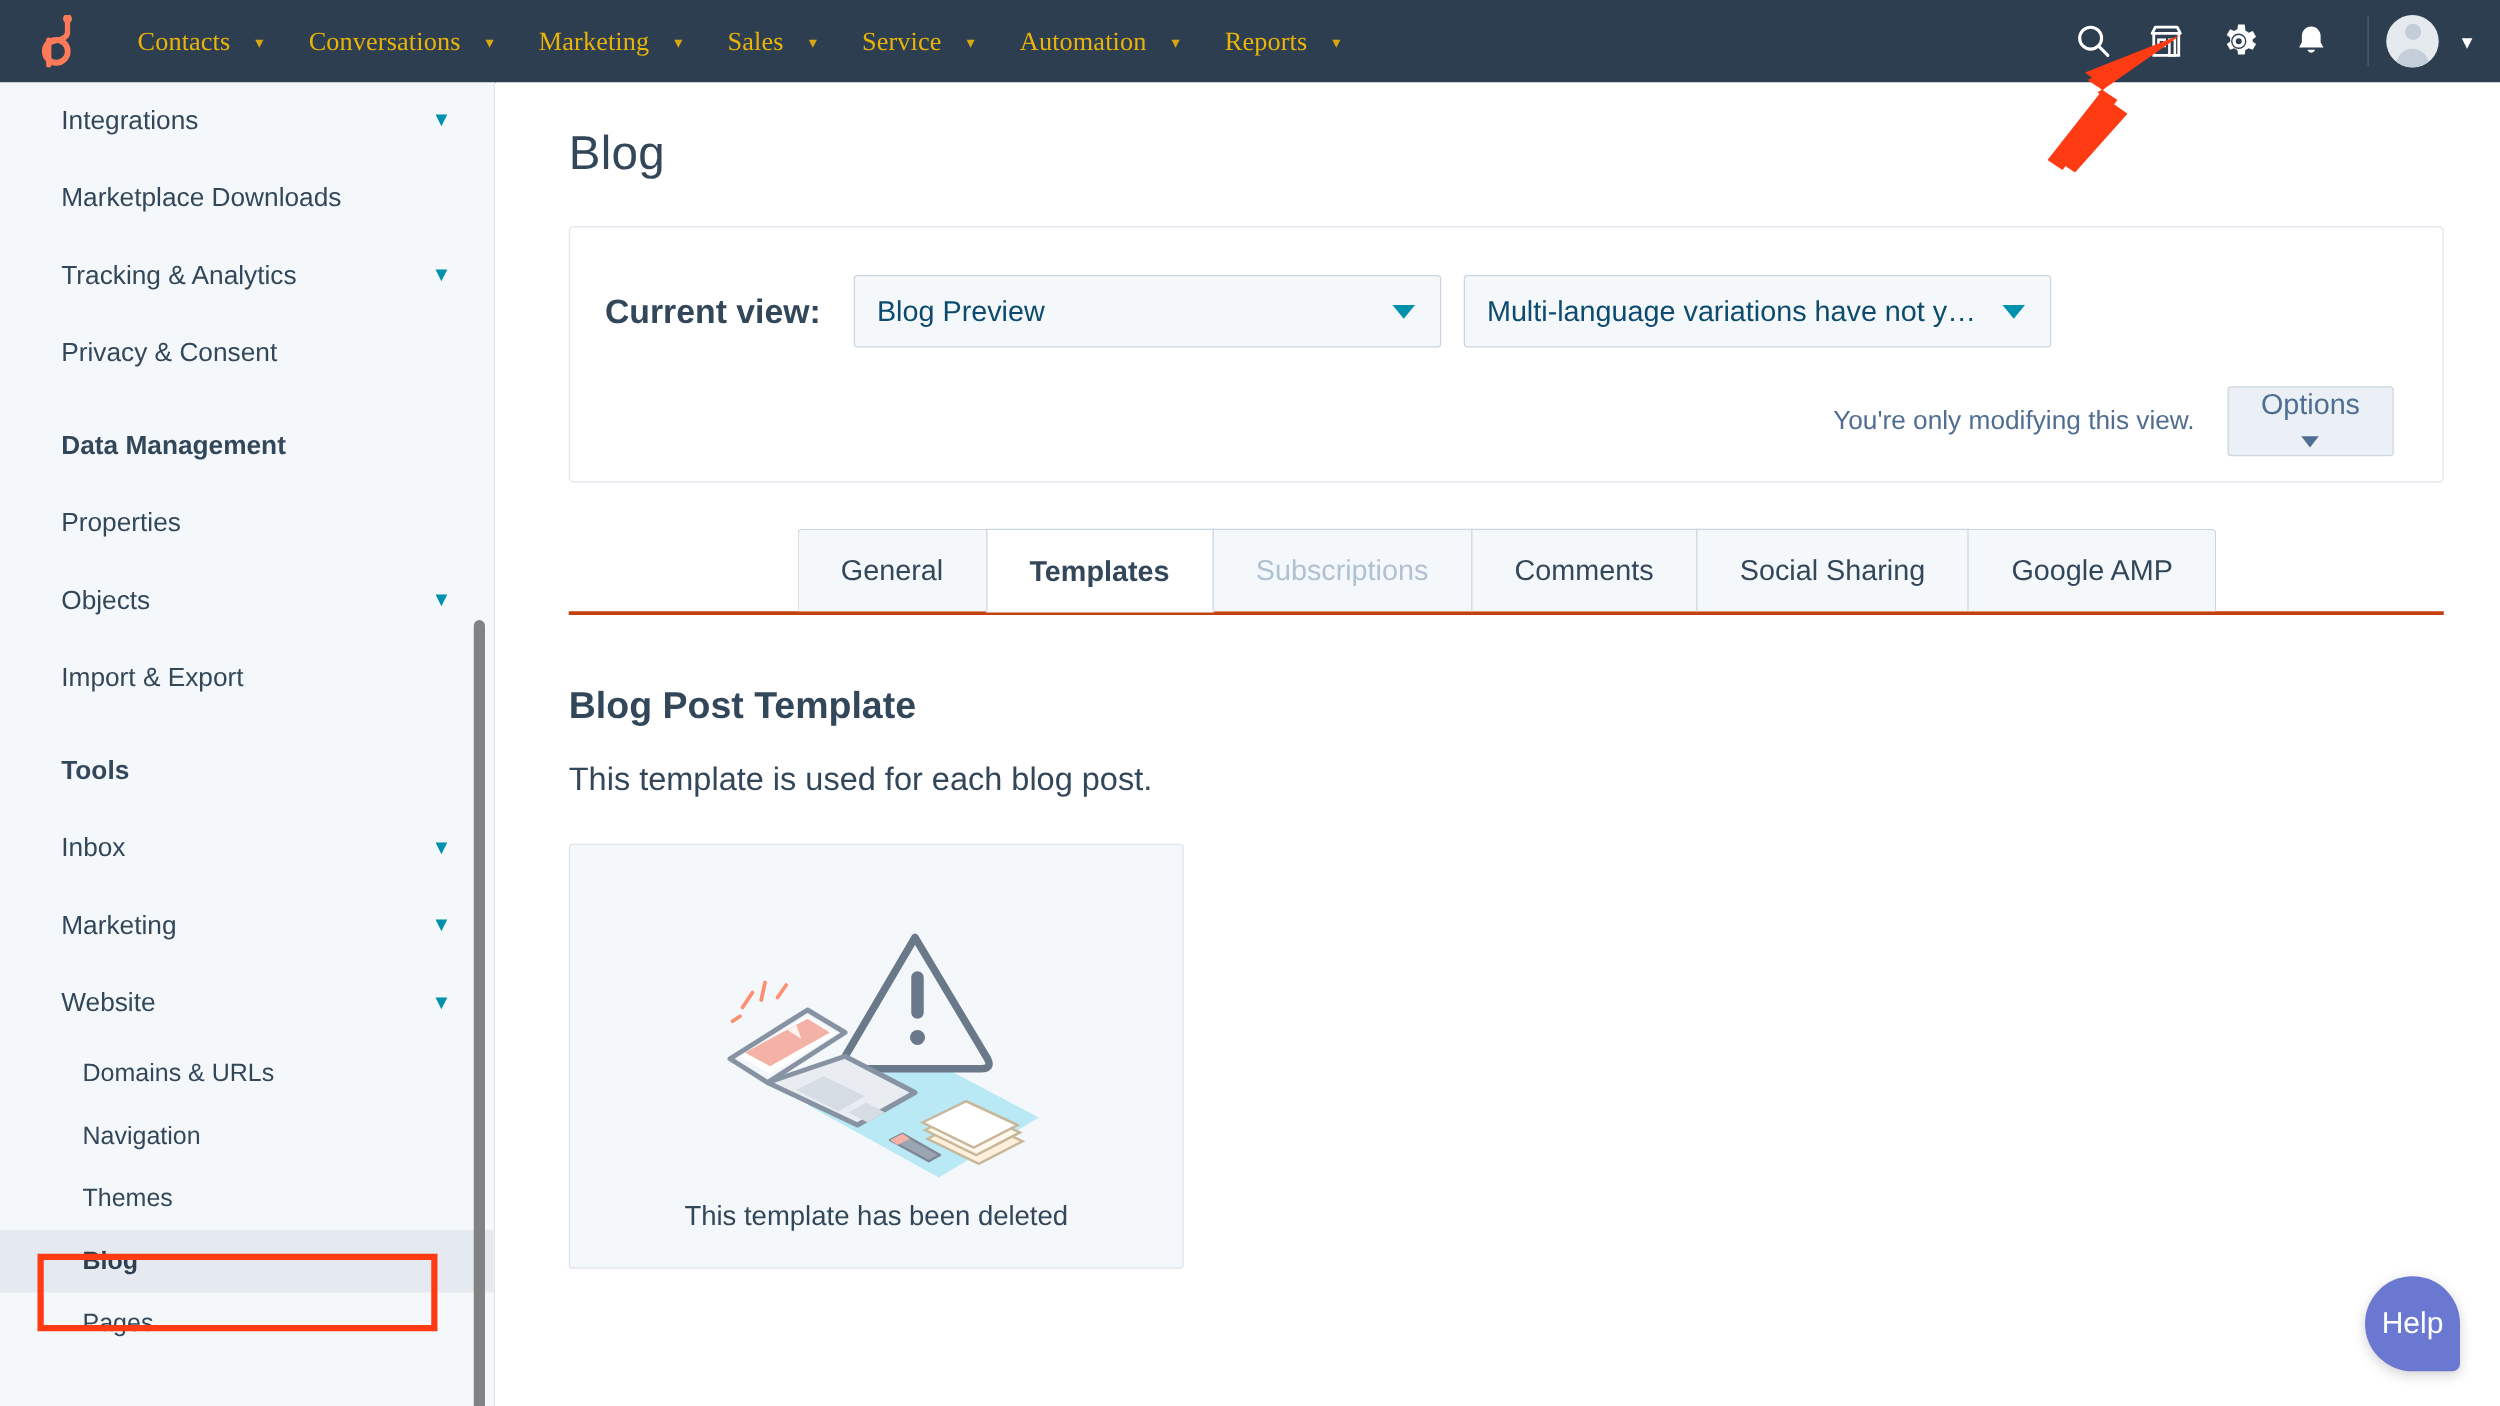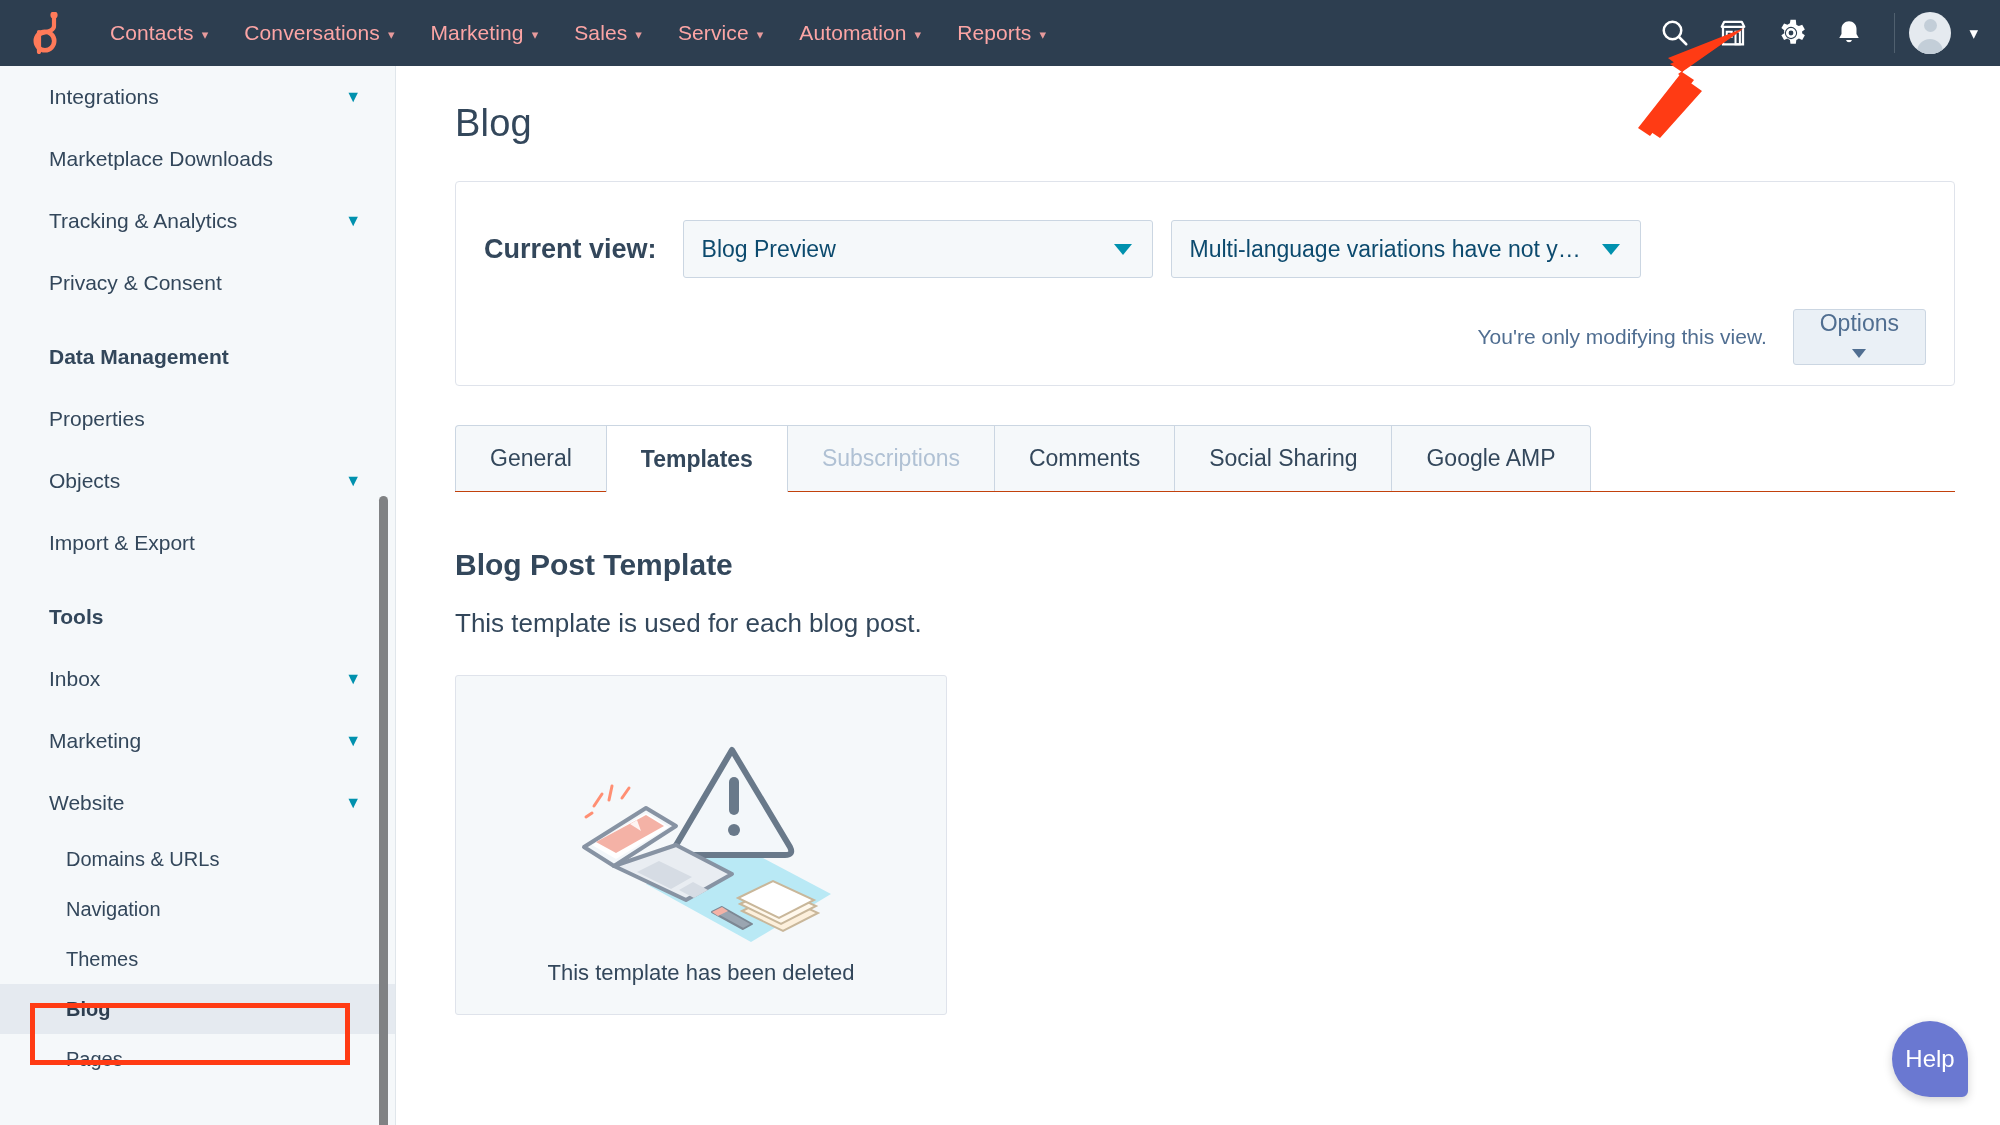--- a/index.html
+++ b/index.html
@@ -12,23 +12,23 @@
 
   
   #topnav {
     position: absolute; left: 0; top: 0; width: 2000px; height: 66px;
     background: #2d3e50;
     display: flex; align-items: center;
   }
   #logo-wrap { width: 92px; display:flex; align-items:center; justify-content:center; }
   .nav-items { display: flex; align-items: center; gap: 0px; }
   .nav-item {
-    color: #fca5a5; font-size: 21px; padding: 0 18px;
-    display: flex; align-items: center; gap: 8px; cursor: pointer;
-    white-space: nowrap; letter-spacing: .1px;
+    color: #eab308; font-size: 21px; padding: 0 18px;
+    display: flex; align-items: center; gap: 20px; cursor: pointer;
+    white-space: nowrap; letter-spacing: .1px; font-family: Liberation Serif, serif;
   }
   .nav-caret { font-size: 13px; opacity: .9; display:inline-block; transform: translateY(1px); }
   .nav-right { margin-left: auto; display: flex; align-items: center; padding-right: 22px; }
   .nav-icon-btn {
     width: 58px; height: 66px; display: flex; align-items: center; justify-content: center;
     cursor: pointer;
   }
   .nav-divider { width:1px; height: 40px; background: #50606f; margin: 0 14px 0 16px; }
   .avatar {
     width: 42px; height: 42px; border-radius: 50%;
@@ -105,38 +105,38 @@
   #view-select { width: 470px; }
   #lang-select { width: 470px; margin-left: 18px; }
   #lang-select .sel-text {
     overflow: hidden; white-space: nowrap; text-overflow: ellipsis; max-width: 395px;
   }
   .sel-caret {
     width: 0; height: 0; border-left: 9px solid transparent; border-right: 9px solid transparent;
     border-top: 11px solid #0091ae; margin-left: 10px; flex: none;
   }
   #view-card-footer {
-    position:absolute; right: 28px; bottom: 20px;
+    position:absolute; right: 39px; bottom: 20px;
     display:flex; align-items:center;
   }
   #modify-note { font-size: 21px; color: #506e91; margin-right: 26px; }
   #options-btn {
     background: #eaf0f6; border: 1px solid #cbd6e2; border-radius: 3px;
     height: 56px; padding: 0 26px; display:flex; align-items:center; gap: 12px;
     font-size: 23px; color: #506e91; cursor:pointer;flex-direction:column;
   }
   .btn-caret {
     width: 0; height: 0; border-left: 7px solid transparent; border-right: 7px solid transparent;
     border-top: 9px solid #506e91;
   }
 
   
   #tabs {
     margin: 40px 0 0 58px; display: flex; align-items: flex-end;
-    border-bottom: 1px solid #c2410c; width: 1500px; height: 66px;
+    border-bottom: 3px solid #c2410c; width: 1500px; height: 66px; justify-content: center;
   }
   .tab {
     height: 66px; display:flex; align-items:center; justify-content:center;
     padding: 0 34px; font-size: 23px; color: #33475b; cursor: pointer;
     background: #f5f8fa; border: 1px solid #cbd6e2; border-bottom: none;
     margin-right: -1px; min-width: 150px;
   }
   .tab:first-child { border-radius: 4px 0 0 0; }
   .tab.active {
     background: #ffffff; font-weight: bold; position: relative; z-index: 2;

